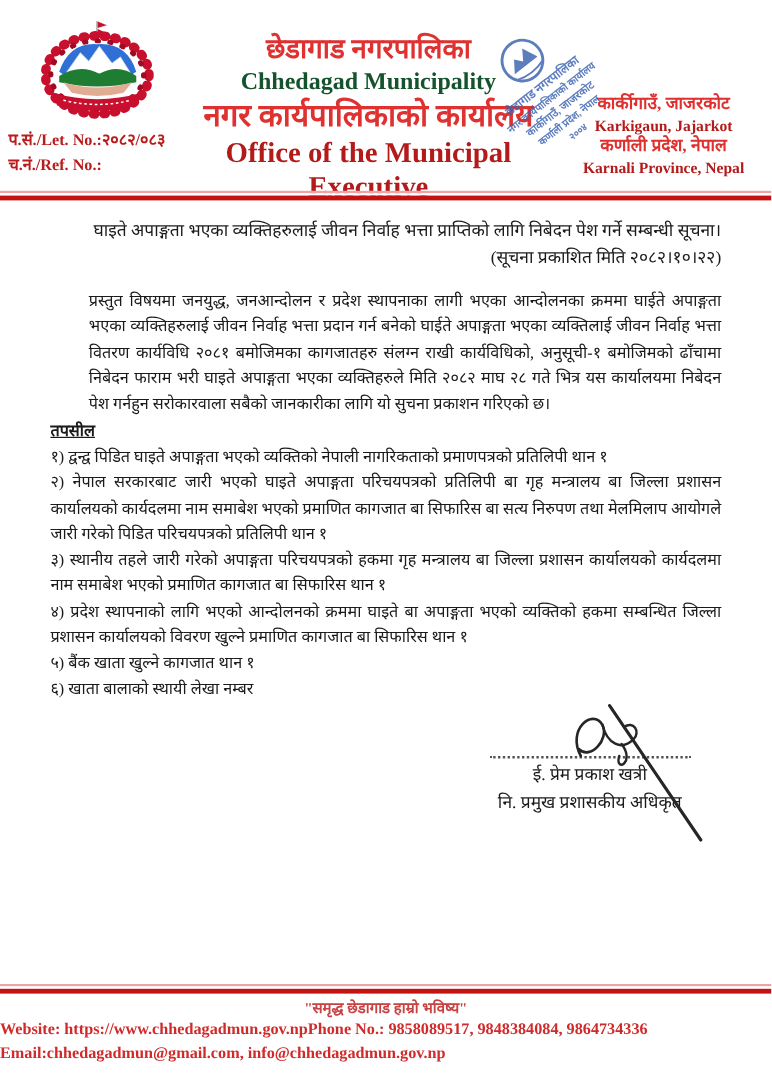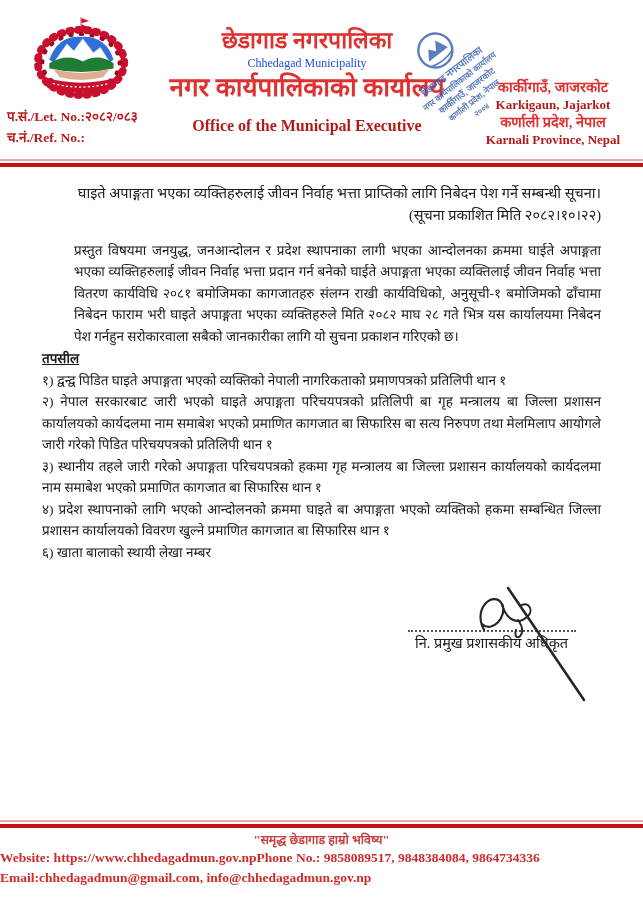--- a/index.html
+++ b/index.html
@@ -6,23 +6,23 @@
   .page{
     position:relative;width:643px;height:910px;background:#ffffff;overflow:hidden;
     font-family:"Liberation Serif","DejaVu Serif",serif;color:#1a1a1a;
   }
   
   .emblem{position:absolute;left:22px;top:14px;width:118px;height:88px;}
   .letref{position:absolute;left:7px;top:106px;color:#b91c1c;font-weight:bold;
     font-size:13.5px;line-height:21px;white-space:nowrap;}
   .titleblock{position:absolute;left:142px;top:28px;width:330px;text-align:center;line-height:1.15;}
   .t-np1{font-size:23px;color:#e03131;font-weight:bold;}
-  .t-en1{font-size:12px;color:#1d4ed8;font-weight:normal;margin-top:3px;}
+  .t-en1{font-size:20px;color:#14532d;font-weight:bold;margin-top:3px;}
   .t-np2{font-size:26px;color:#e03131;font-weight:bold;margin-top:2px;}
-  .t-en2{font-size:16px;color:#b31b1b;font-weight:bold;margin-top:14px;}
+  .t-en2{font-size:24px;color:#b31b1b;font-weight:bold;margin-top:3px;}
   .seal{position:absolute;left:394px;top:16px;width:132px;height:132px;opacity:.82;}
   .addr{position:absolute;right:4px;top:78px;width:172px;text-align:center;line-height:1.28;}
   .addr .np{color:#e03131;font-size:14.5px;font-weight:bold;}
   .addr .en{color:#b31b1b;font-size:13px;font-weight:bold;}
   
   .sep{position:absolute;left:0;width:643px;}
   .sep .thin{height:2px;background:#eda4a4;}
   .sep .gap{height:2px;background:#ffffff;}
   .sep .thick{height:4px;background:#c41212;}
   .sep-top{top:159px;}
@@ -117,34 +117,36 @@
     <div class="para">प्रस्तुत विषयमा जनयुद्ध, जनआन्दोलन र प्रदेश स्थापनाका लागी भएका आन्दोलनका क्रममा घाईते अपाङ्गता भएका व्यक्तिहरुलाई जीवन निर्वाह भत्ता प्रदान गर्न बनेको घाईते अपाङ्गता भएका व्यक्तिलाई जीवन निर्वाह भत्ता वितरण कार्यविधि २०८१ बमोजिमका कागजातहरु संलग्न राखी कार्यविधिको, अनुसूची-१ बमोजिमको ढाँचामा निबेदन फाराम भरी घाइते अपाङ्गता भएका व्यक्तिहरुले मिति २०८२ माघ २८ गते भित्र यस कार्यालयमा निबेदन पेश गर्नहुन सरोकारवाला सबैको जानकारीका लागि यो सुचना प्रकाशन गरिएको छ।</div>
 
 
     <div class="tapsil">तपसील</div>
 
     <div>
       <div class="item">१) द्वन्द्व पिडित घाइते अपाङ्गता भएको व्यक्तिको नेपाली नागरिकताको प्रमाणपत्रको प्रतिलिपी थान १</div>
       <div class="item">२) नेपाल सरकारबाट जारी भएको घाइते अपाङ्गता परिचयपत्रको प्रतिलिपी बा गृह मन्त्रालय बा जिल्ला प्रशासन कार्यालयको कार्यदलमा नाम समाबेश भएको प्रमाणित कागजात बा सिफारिस बा सत्य निरुपण तथा मेलमिलाप आयोगले जारी गरेको पिडित परिचयपत्रको प्रतिलिपी थान १</div>
       <div class="item">३) स्थानीय तहले जारी गरेको अपाङ्गता परिचयपत्रको हकमा गृह मन्त्रालय बा जिल्ला प्रशासन कार्यालयको कार्यदलमा नाम समाबेश भएको प्रमाणित कागजात बा सिफारिस थान १</div>
       <div class="item">४) प्रदेश स्थापनाको लागि भएको आन्दोलनको क्रममा घाइते बा अपाङ्गता भएको व्यक्तिको हकमा सम्बन्धित जिल्ला प्रशासन कार्यालयको विवरण खुल्ने प्रमाणित कागजात बा सिफारिस थान १</div>
+      <div class="item">५) बैंक खाता खुल्ने कागजात थान १</div>
       <div class="item">६) खाता बालाको स्थायी लेखा नम्बर</div>
     </div>
   </div>
 
   <div class="sigblock">
     <svg class="sig-svg" viewBox="0 0 190 118" aria-hidden="true">
       <g stroke="#262626" fill="none" stroke-linecap="round">
         <path d="M72 44 C60 22 82 4 90 18 C96 30 80 48 70 38" stroke-width="2.2"></path>
         <path d="M90 18 C94 34 106 40 116 30 C122 24 116 14 108 20" stroke-width="2"></path>
         <path d="M106 34 C118 50 100 58 104 44" stroke-width="2"></path>
         <path d="M96 2 L172 114" stroke-width="2.6"></path>
       </g>
     </svg>
     <div class="dotline"></div>
+    <div class="signame">ई. प्रेम प्रकाश खत्री</div>
     <div class="sigtitle">नि. प्रमुख प्रशासकीय अधिकृत</div>
   </div>
 
   <div class="sep sep-bottom">
     <div class="thin"></div>
       <div class="gap"></div>
       <div class="thick"></div>
   </div>
 
   <div class="slogan">"समृद्ध छेडागाड हाम्रो भविष्य"</div>

